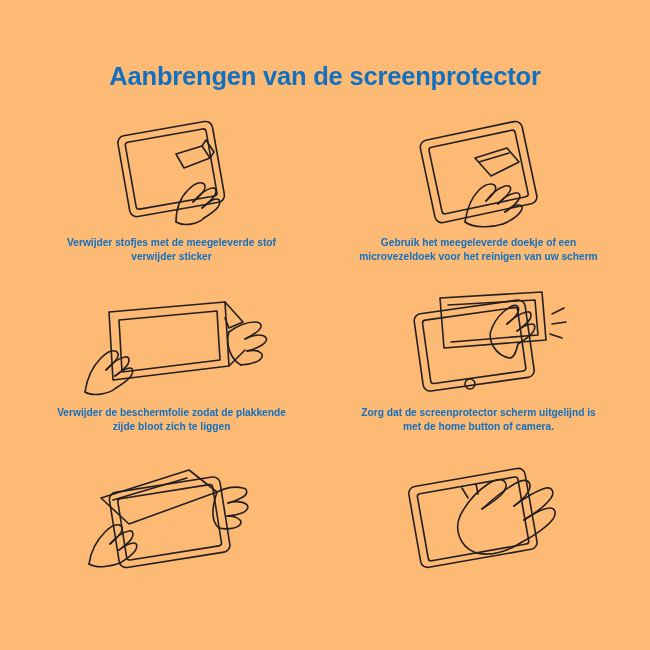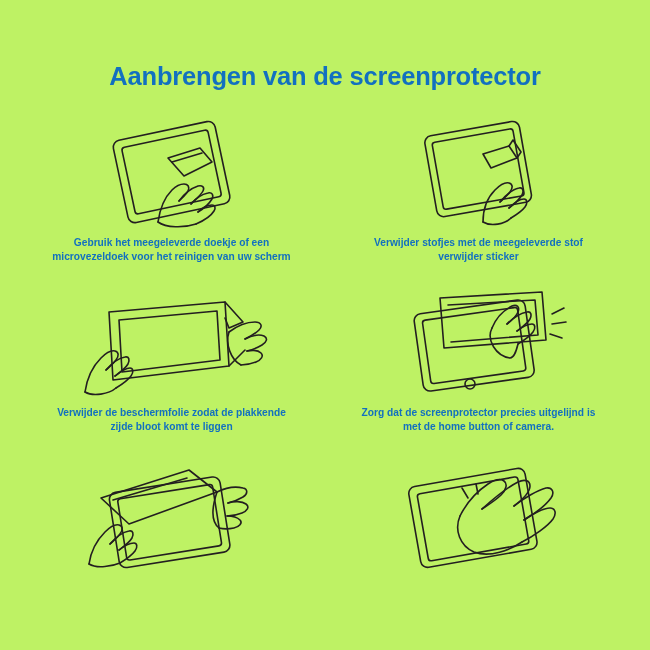--- a/index.html
+++ b/index.html
@@ -11,21 +11,21 @@
     height: 650px;
     background: #ffffff;
     font-family: "Liberation Sans", sans-serif;
     overflow: hidden;
   }
   .page {
     position: relative;
     width: 650px;
     height: 650px;
     box-sizing: border-box;
-    background: #bef264;
+    background: #fdba74;
   }
   .title {
     text-align: center;
     color: #1270c0;
     font-size: 25.5px;
     font-weight: bold;
     letter-spacing: -0.2px;
     padding-top: 62px;
     line-height: 1.1;
   }
@@ -73,20 +73,40 @@
 
 <div class="page">
 
   <div class="title">Aanbrengen van de screenprotector</div>
 
   <div class="grid">
 
     <div class="cell">
       <div class="art">
         <svg width="200" height="112" viewBox="0 0 200 112" fill="none" stroke="#231f20" stroke-width="1.6" stroke-linecap="round" stroke-linejoin="round">
+          <g transform="rotate(-10 100 56)">
+            <rect x="52" y="10" width="96" height="82" rx="7"></rect>
+            <rect x="59" y="17" width="82" height="68" rx="3"></rect>
+          </g>
+
+          <path d="M104 36 L130 28 L138 40 L112 50 Z"></path>
+          <path d="M130 28 L134 22 L142 34 L138 40"></path>
+
+          <path d="M104 104 C104 92 108 80 116 72 C121 67 126 64 130 65 C134 66 134 70 131 74 C128 78 124 81 121 84"></path>
+          <path d="M121 84 C127 77 134 71 140 70 C144 69 145 73 143 77 C140 82 134 87 130 90"></path>
+          <path d="M130 90 C135 85 141 81 145 81 C148 81 149 85 146 89 C143 93 137 97 132 100"></path>
+          <path d="M104 104 C112 109 126 106 132 100"></path>
+        </svg>
+      </div>
+      <div class="caption">Verwijder stofjes met de meegeleverde stof verwijder sticker</div>
+    </div>
+
+    <div class="cell">
+      <div class="art">
+        <svg width="200" height="112" viewBox="0 0 200 112" fill="none" stroke="#231f20" stroke-width="1.6" stroke-linecap="round" stroke-linejoin="round">
 
           <g transform="rotate(-12 100 56)">
             <rect x="48" y="12" width="104" height="84" rx="7"></rect>
             <rect x="56" y="20" width="88" height="68" rx="3"></rect>
           </g>
 
           <path d="M96 40 L128 30 L140 44 L112 58 Z"></path>
           <path d="M100 44 L130 35"></path>
 
           <path d="M86 104 C88 90 92 80 100 72 C104 68 108 66 112 66 C116 66 118 69 116 73 C114 77 110 80 107 83"></path>
@@ -94,60 +114,40 @@
           <path d="M119 86 C124 80 131 76 136 75 C140 74 142 77 140 81 C137 86 131 91 126 94"></path>
           <path d="M126 94 C130 90 136 87 140 87 C143 87 144 90 142 93 C139 98 131 103 124 106"></path>
           <path d="M86 104 C94 110 112 110 124 106"></path>
         </svg>
       </div>
       <div class="caption">Gebruik het meegeleverde doekje of een microvezeldoek voor het reinigen van uw scherm</div>
     </div>
 
     <div class="cell">
       <div class="art">
-        <svg width="200" height="112" viewBox="0 0 200 112" fill="none" stroke="#231f20" stroke-width="1.6" stroke-linecap="round" stroke-linejoin="round">
-          <g transform="rotate(-10 100 56)">
-            <rect x="52" y="10" width="96" height="82" rx="7"></rect>
-            <rect x="59" y="17" width="82" height="68" rx="3"></rect>
-          </g>
-
-          <path d="M104 36 L130 28 L138 40 L112 50 Z"></path>
-          <path d="M130 28 L134 22 L142 34 L138 40"></path>
-
-          <path d="M104 104 C104 92 108 80 116 72 C121 67 126 64 130 65 C134 66 134 70 131 74 C128 78 124 81 121 84"></path>
-          <path d="M121 84 C127 77 134 71 140 70 C144 69 145 73 143 77 C140 82 134 87 130 90"></path>
-          <path d="M130 90 C135 85 141 81 145 81 C148 81 149 85 146 89 C143 93 137 97 132 100"></path>
-          <path d="M104 104 C112 109 126 106 132 100"></path>
-        </svg>
-      </div>
-      <div class="caption">Verwijder stofjes met de meegeleverde stof verwijder sticker</div>
-    </div>
-
-    <div class="cell">
-      <div class="art">
         <svg width="210" height="112" viewBox="0 0 210 112" fill="none" stroke="#231f20" stroke-width="1.6" stroke-linecap="round" stroke-linejoin="round">
 
           <path d="M42 24 L158 14 L162 78 L46 92 Z"></path>
           <path d="M52 32 L150 23 L153 72 L55 84 Z"></path>
 
           <path d="M158 14 L176 34 L162 40 L158 30"></path>
           <path d="M162 78 L178 62"></path>
 
           <path d="M162 44 C170 38 180 34 188 34 C194 34 196 38 192 42 C188 46 182 49 178 51"></path>
           <path d="M178 51 C184 48 192 46 197 48 C201 50 200 54 195 57 C190 60 184 62 180 63"></path>
           <path d="M180 63 C185 62 191 62 194 65 C197 68 194 72 189 74 C184 76 178 77 174 77"></path>
           <path d="M162 44 C158 56 164 72 174 77"></path>
 
           <path d="M18 104 C20 90 26 78 34 70 C39 65 44 62 48 63 C52 64 52 68 49 72 C46 76 42 79 39 82"></path>
           <path d="M39 82 C45 75 52 70 58 69 C62 68 63 72 61 76 C58 81 52 85 48 88"></path>
           <path d="M48 88 C53 84 59 80 63 80 C66 80 67 84 64 88 C61 92 54 97 49 100"></path>
           <path d="M18 104 C26 109 42 106 49 100"></path>
         </svg>
       </div>
-      <div class="caption wide">Verwijder de beschermfolie zodat de plakkende zijde bloot komt te liggen</div>
+      <div class="caption wide">Verwijder de beschermfolie zodat de plakkende zijde bloot zich te liggen</div>
     </div>
 
     <div class="cell">
       <div class="art">
         <svg width="210" height="112" viewBox="0 0 210 112" fill="none" stroke="#231f20" stroke-width="1.6" stroke-linecap="round" stroke-linejoin="round">
 
           <g transform="rotate(-8 104 56)">
             <rect x="44" y="18" width="112" height="78" rx="7"></rect>
             <rect x="52" y="25" width="96" height="64" rx="3"></rect>
           </g>
@@ -160,21 +160,21 @@
           <path d="M176 46 L188 50"></path>
 
           <path d="M118 40 C122 30 130 22 138 18 C143 16 146 19 144 24 C142 29 137 33 133 36"></path>
           <path d="M133 36 C139 30 147 25 153 24 C157 23 158 27 156 31 C153 36 147 40 143 43"></path>
           <path d="M143 43 C148 39 154 36 158 36 C161 36 162 40 159 44 C156 48 149 53 144 56"></path>
           <path d="M118 40 C112 52 122 68 136 70 C140 70 142 64 144 56"></path>
 
           <circle cx="96" cy="96" r="5"></circle>
         </svg>
       </div>
-      <div class="caption wide">Zorg dat de screenprotector precies uitgelijnd is met de home button of camera.</div>
+      <div class="caption wide">Zorg dat de screenprotector scherm uitgelijnd is met de home button of camera.</div>
     </div>
 
     <div class="cell">
       <div class="art">
         <svg width="210" height="120" viewBox="0 0 210 120" fill="none" stroke="#231f20" stroke-width="1.6" stroke-linecap="round" stroke-linejoin="round">
 
           <g transform="rotate(-9 104 64)">
             <rect x="46" y="30" width="112" height="76" rx="7"></rect>
             <rect x="54" y="37" width="96" height="62" rx="3"></rect>
           </g>

